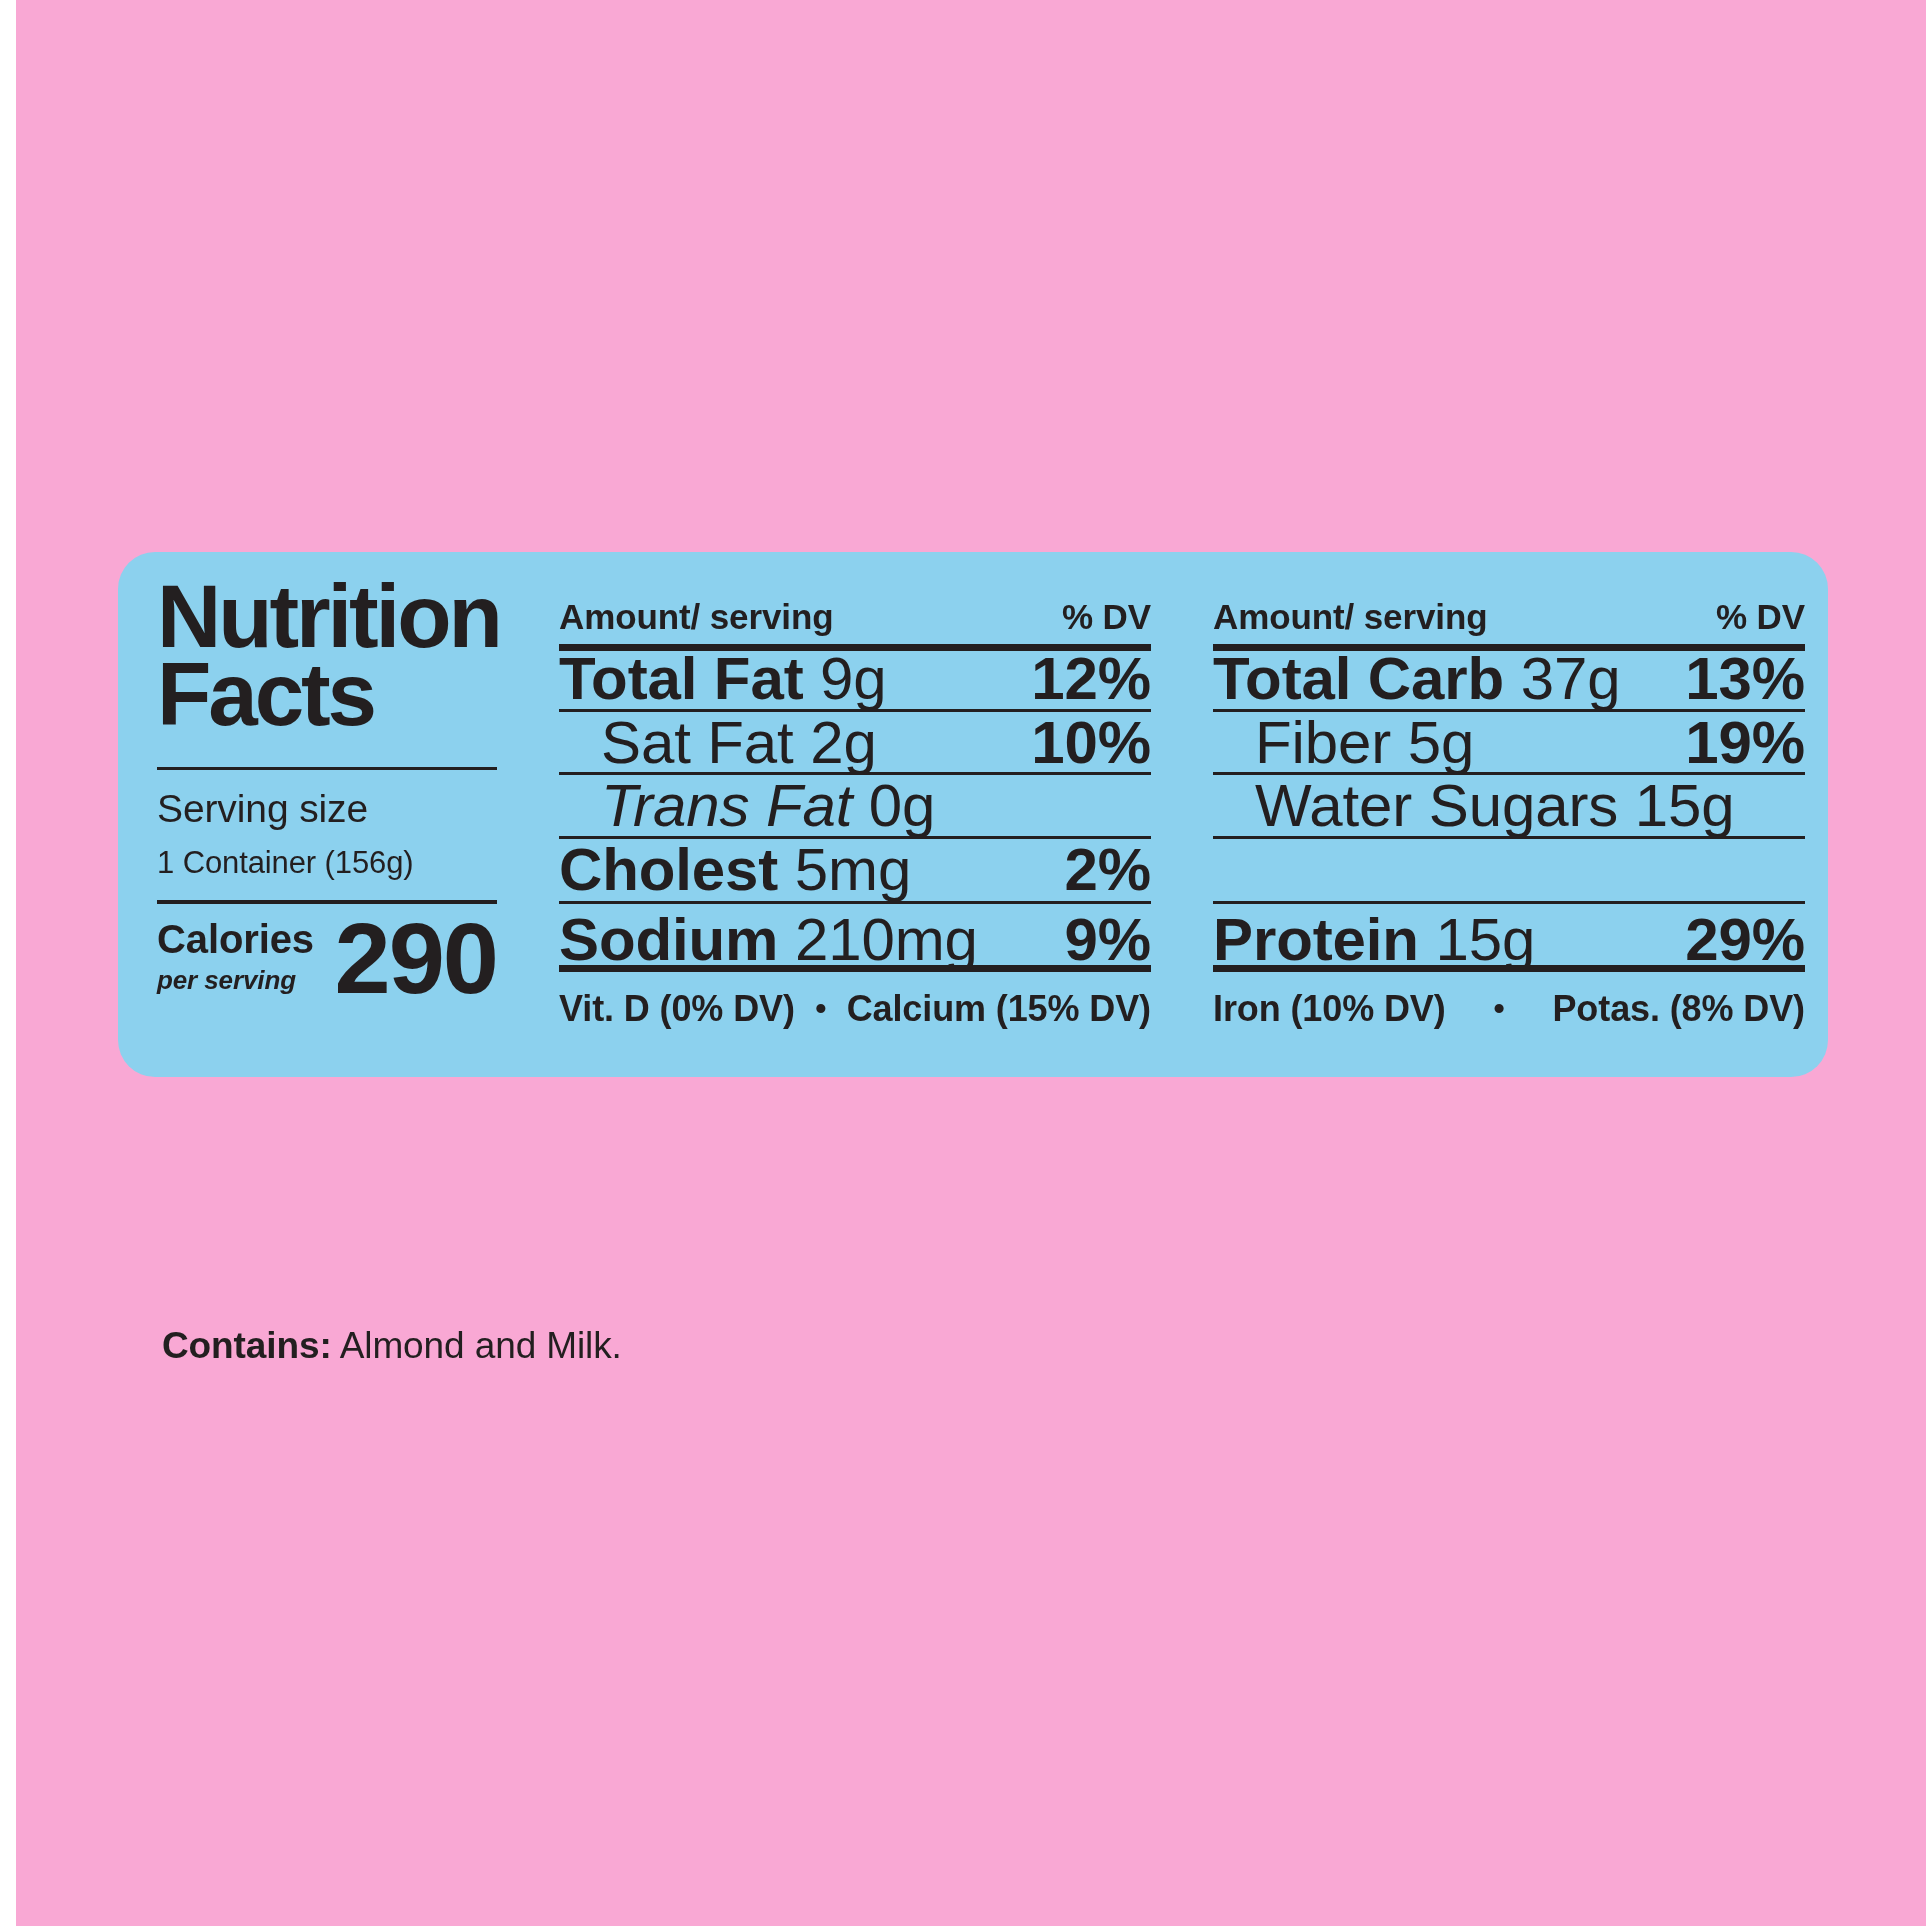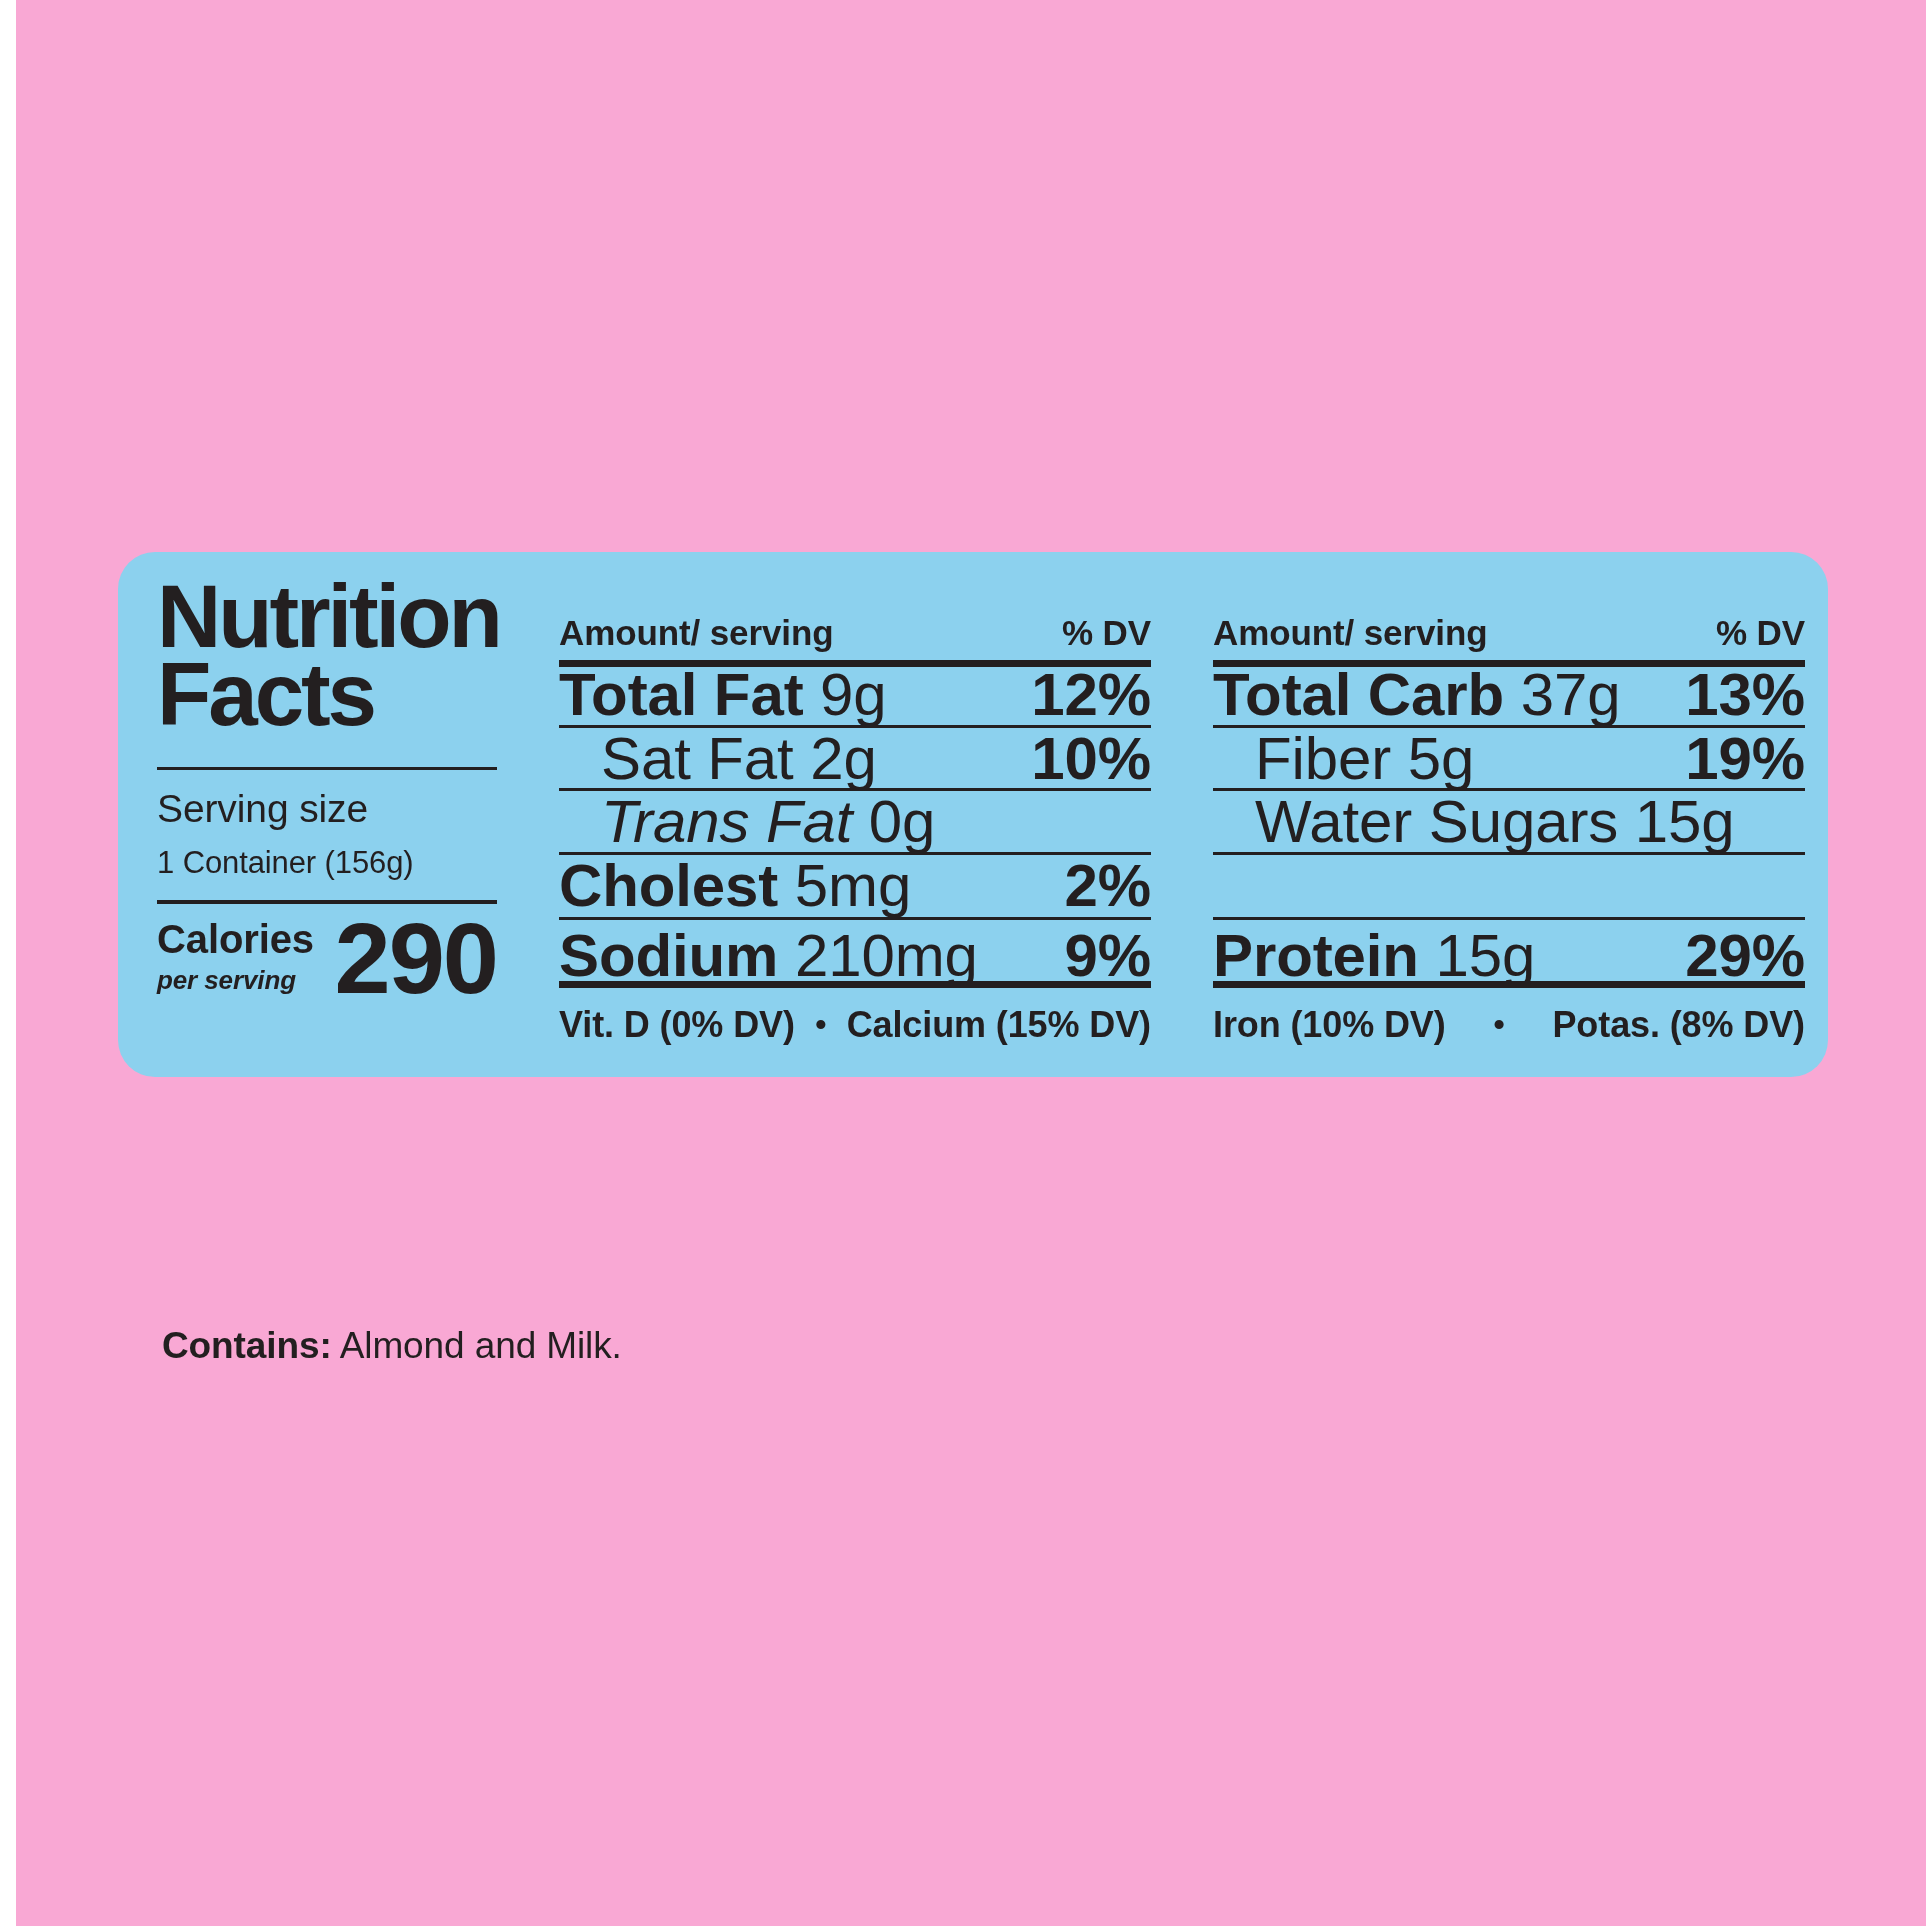--- a/index.html
+++ b/index.html
@@ -34,21 +34,21 @@
   .rule-serving{left:39px;top:348px;width:340px;height:3.7px;}
   .cal-label{position:absolute;left:39px;top:367px;font-size:40px;font-weight:bold;line-height:1;}
   .cal-sub{position:absolute;left:39px;top:415px;font-size:26px;font-weight:bold;line-height:1;font-style:italic;}
   .cal-value{
     position:absolute;left:39px;top:356px;width:340px;
     font-size:101px;font-weight:bold;line-height:1;
     text-align:right;letter-spacing:-0.02em;
   }
 
   
-  .col{position:absolute;top:16px;height:100%;width:592px;}
+  .col{position:absolute;top:0;height:100%;width:592px;}
   .col-0{left:441px;}
   .col-1{left:1095px;}
   .chead{
     position:absolute;left:0;top:44px;width:100%;height:42px;
     display:flex;justify-content:space-between;align-items:center;
     font-size:35px;font-weight:bold;
   }
   .cbar{position:absolute;left:0;width:100%;background:#231F20;}
   .row{
     position:absolute;left:0;width:100%;height:51px;

